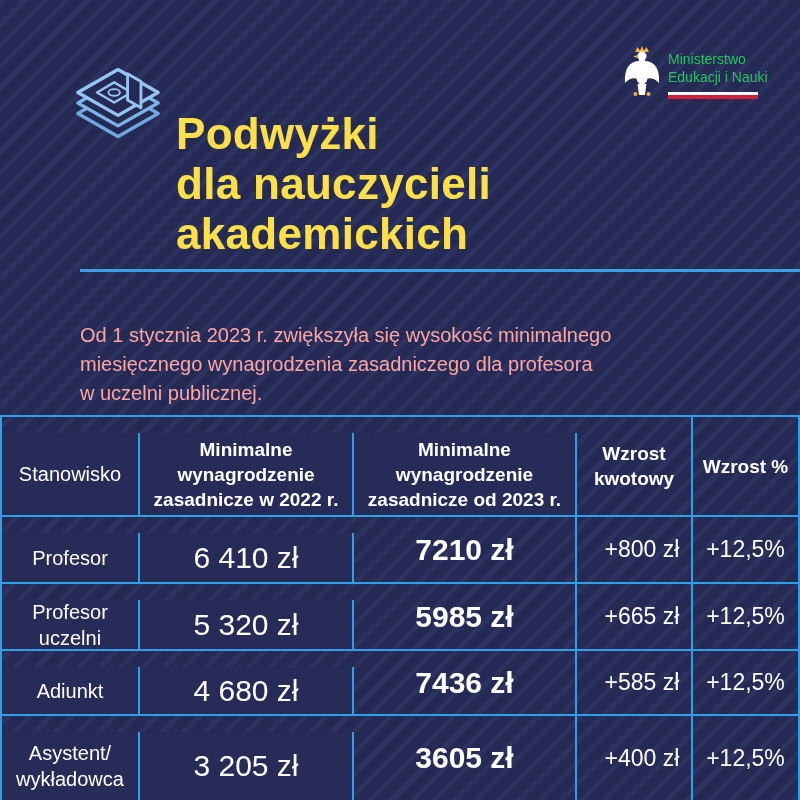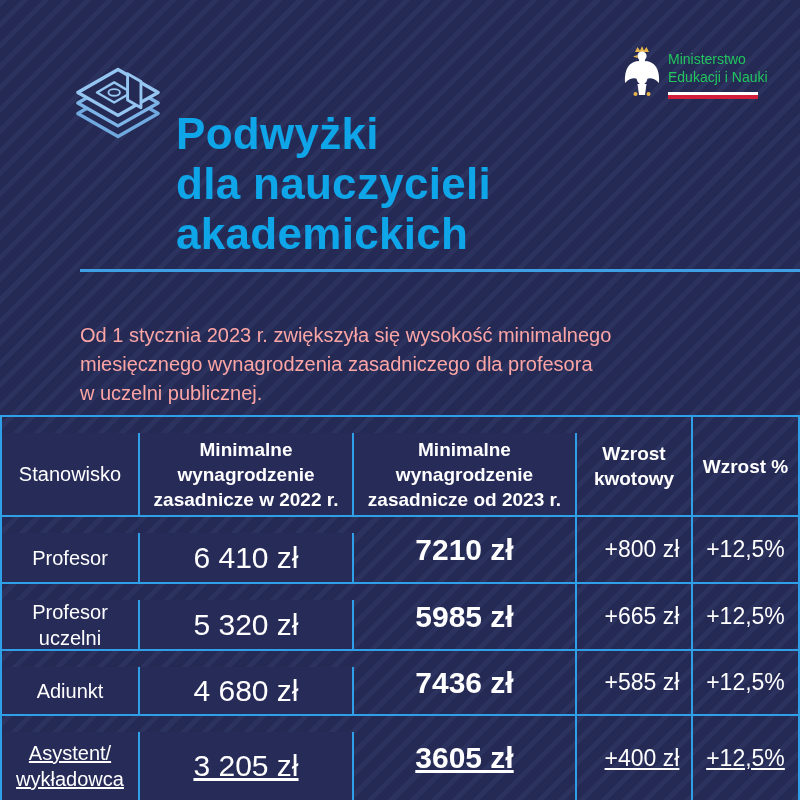--- a/index.html
+++ b/index.html
@@ -11,21 +11,21 @@
       rgba(0,0,0,0) 5px, rgba(0,0,0,0) 15px);
     font-family:"Liberation Sans", sans-serif;
     color:#ffffff;
   }
   .pre{white-space:pre-line;}
   
   .money-icon{position:absolute;left:70px;top:58px;}
   .page-title{
     position:absolute;left:176px;top:80px;
     font-size:44px;line-height:50px;font-weight:800;
-    letter-spacing:0.3px;color:#0ea5e9;
+    letter-spacing:0.3px;color:#fde047;
   }
   .ministry{position:absolute;left:622px;top:42px;width:170px;height:70px;}
   .eagle{position:absolute;left:0;top:4px;}
   .ministry-name{
     position:absolute;left:46px;top:8px;
     font-size:14px;line-height:18px;font-weight:400;color:#22c55e;
   }
   .flag{position:absolute;left:46px;top:50px;width:90px;height:7px;}
   .flag .white{height:3px;background:#ffffff;}
   .flag .red{height:4px;background:#d2203a;}
@@ -46,21 +46,21 @@
   }
   .cell{
     box-sizing:border-box;
     display:flex;align-items:center;justify-content:center;
     text-align:center;white-space:pre-line;
     border-right:2px solid #2f9fe8;
     border-bottom:2px solid #2f9fe8;
     padding:2px 4px;
   }
   .cell.last-col{border-right:none;}
-  .cell.last-row{border-bottom:none;text-decoration:underline;}
+  .cell.last-row{border-bottom:none;}
   .cell.solid{background:#272b58;margin-top:16px;}
   .h{font-size:19px;line-height:25px;font-weight:700;}
   .h-first{font-weight:400;font-size:20px;}
   .pos{font-size:20px;line-height:26px;font-weight:400;}
   .v2022{font-size:30px;font-weight:400;}
   .v2023{font-size:30px;font-weight:800;}
   .amt{font-size:23px;font-weight:400;padding-left:20px;}
   .pct{font-size:23px;font-weight:400;}
 </style>
 </head>

